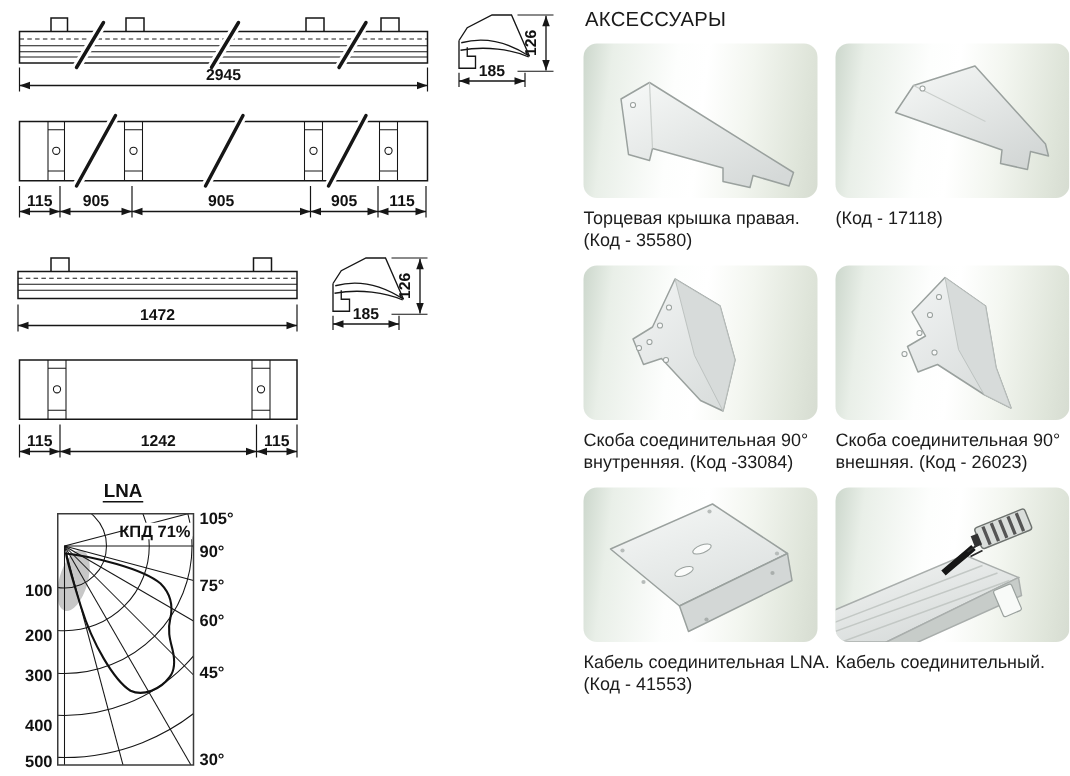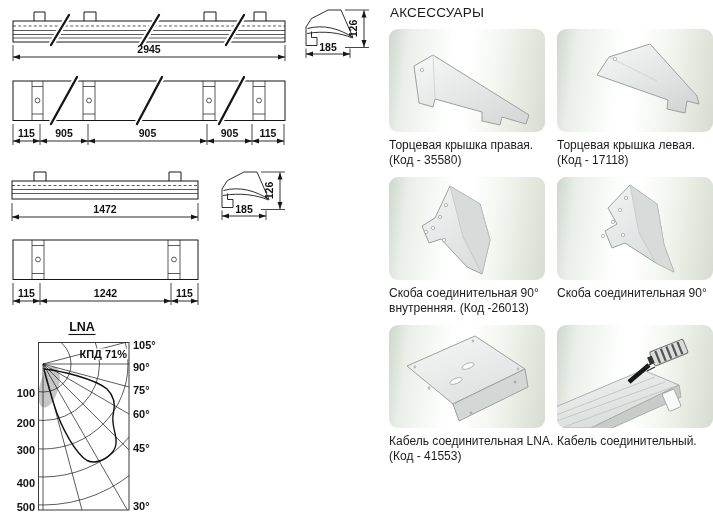--- a/index.html
+++ b/index.html
@@ -233,21 +233,20 @@
             <stop offset="0" stop-color="#f7f9f8"></stop>
                 <stop offset="1" stop-color="#d2d6d5"></stop>
           </linearGradient>
             </defs>
           <path d="M40,46 L52,28 L93,15 L140,67 L142,75 L130,72 L128,84 L110,80 L111,71 Z" fill="url(#g2)" stroke="#9aa19e" stroke-width="1" stroke-linejoin="round"></path>
           <path d="M52,28 L100,52" stroke="#c9cecb" stroke-width=".8" fill="none"></path>
           <circle cx="58" cy="30" r="1.7" fill="#fdfdfd" stroke="#9aa19e" stroke-width=".7"></circle>
         </svg>
       </div>
       <figcaption class="cap">
-        <span>Торцевая крышка левая.</span>
         <span>(Код - 17118)</span>
       </figcaption>
     </figure>
 
     <figure class="card" style="left:0;top:177px">
       <div class="tile">
         <svg width="156" height="103" viewBox="0 0 156 103">
           <defs>
               <linearGradient id="g3" x1="0" y1="0" x2="0.7" y2="1">
             <stop offset="0" stop-color="#f2f4f4"></stop>
@@ -258,21 +257,21 @@
           <path d="M61,9 L91,27 L101,63 L93,97 L74,60 Z" fill="#d7dbda" stroke="#b9bebc" stroke-width=".6"></path>
           <circle cx="57" cy="28" r="1.7" fill="#f8f9f9" stroke="#9aa19e" stroke-width=".7"></circle>
           <circle cx="51" cy="40" r="1.7" fill="#f8f9f9" stroke="#9aa19e" stroke-width=".7"></circle>
           <circle cx="44" cy="51" r="1.7" fill="#f8f9f9" stroke="#9aa19e" stroke-width=".7"></circle>
           <circle cx="55" cy="63" r="1.7" fill="#f8f9f9" stroke="#9aa19e" stroke-width=".7"></circle>
           <circle cx="37" cy="55" r="1.7" fill="#f8f9f9" stroke="#9aa19e" stroke-width=".7"></circle>
         </svg>
       </div>
       <figcaption class="cap">
         <span>Скоба соединительная 90°</span>
-        <span>внутренняя. (Код -26013)</span>
+        <span>внутренняя. (Код -33084)</span>
       </figcaption>
     </figure>
 
     <figure class="card" style="left:168px;top:177px">
       <div class="tile">
         <svg width="156" height="103" viewBox="0 0 156 103">
           <defs>
               <linearGradient id="g4" x1="0" y1="0" x2="0.7" y2="1">
             <stop offset="0" stop-color="#f2f4f4"></stop>
                 <stop offset="1" stop-color="#d8dcdb"></stop>
@@ -282,20 +281,21 @@
           <path d="M73,8 L100,27 L107,68 L117,95 L99,86 L82,56 Z" fill="#d7dbda" stroke="#b9bebc" stroke-width=".6"></path>
           <circle cx="69" cy="21" r="1.7" fill="#f8f9f9" stroke="#9aa19e" stroke-width=".7"></circle>
           <circle cx="63" cy="33" r="1.7" fill="#f8f9f9" stroke="#9aa19e" stroke-width=".7"></circle>
           <circle cx="56" cy="45" r="1.7" fill="#f8f9f9" stroke="#9aa19e" stroke-width=".7"></circle>
           <circle cx="66" cy="58" r="1.7" fill="#f8f9f9" stroke="#9aa19e" stroke-width=".7"></circle>
           <circle cx="46" cy="59" r="1.7" fill="#f8f9f9" stroke="#9aa19e" stroke-width=".7"></circle>
         </svg>
       </div>
       <figcaption class="cap">
         <span>Скоба соединительная 90°</span>
+        <span>внешняя. (Код - 26023)</span>
       </figcaption>
     </figure>
 
     <figure class="card" style="left:0;top:325px">
       <div class="tile">
         <svg width="156" height="103" viewBox="0 0 156 103">
           <defs>
               <linearGradient id="g5" x1="0" y1="0" x2="0.6" y2="1">
             <stop offset="0" stop-color="#f6f8f7"></stop>
                 <stop offset="1" stop-color="#dde1e0"></stop>

